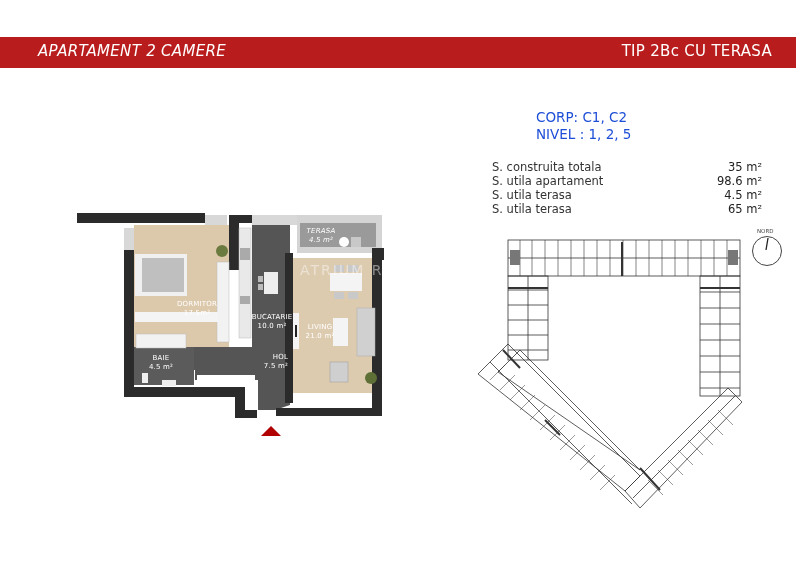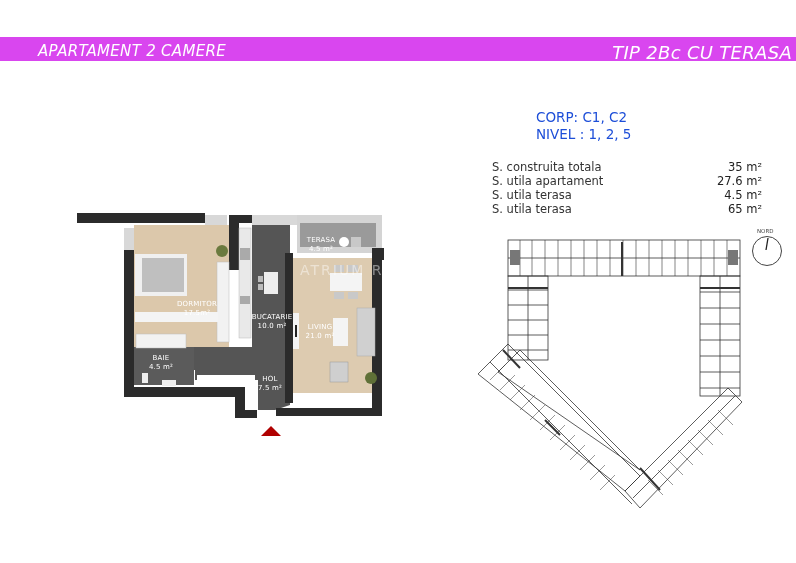--- a/index.html
+++ b/index.html
@@ -1,19 +1,19 @@
 <!DOCTYPE html>
 <html><head>
 <meta charset="utf-8">
 <style>
   html, body { margin:0; padding:0; background:#ffffff; }
   body { width:796px; height:563px; position:relative; overflow:hidden; font-family:"DejaVu Sans", sans-serif; color:#333; }
-  .header { position:absolute; left:0; top:37px; width:796px; height:24px; background:#d946ef; }
+  .header { position:absolute; left:0; top:37px; width:796px; height:31px; background:#b91c1c; }
   .header .title-left { position:absolute; left:38px; top:5px; color:#fff; font-size:15px; font-style:italic; letter-spacing:0.3px; }
-  .header .title-right { position:absolute; right:4px; top:5px; color:#fff; font-size:18px; font-style:italic; letter-spacing:0.3px; }
+  .header .title-right { position:absolute; right:24px; top:5px; color:#fff; font-size:15px; letter-spacing:0.3px; }
 
   .info { position:absolute; left:492px; top:109px; width:270px; color:#1d4ed8;margin-left:44px; }
   .info .corp, .info .nivel { font-size:13.5px; line-height:17px; }
   .areas { position:absolute; left:492px; top:160px; width:270px; }
   .area-row { display:flex; justify-content:space-between; font-size:11.5px; line-height:14px; height:14px; color:#333; }
   .area-row .val { color:#222; }
 
   .plan { position:absolute; left:0; top:0; width:796px; height:563px; }
   .room-label { position:absolute; color:#fff; font-size:7px; text-align:center; line-height:8.5px; letter-spacing:0.2px; }
 
@@ -34,21 +34,21 @@
   <div class="nivel">NIVEL : 1, 2, 5</div>
 </div>
 
 <div class="areas">
   <div class="area-row">
     <span>S. construita totala</span>
     <span class="val">35 m²</span>
   </div>
   <div class="area-row">
     <span>S. utila apartament</span>
-    <span class="val">27.6 m²</span>
+    <span class="val">98.6 m²</span>
   </div>
   <div class="area-row">
     <span>S. utila terasa</span>
     <span class="val">4.5 m²</span>
   </div>
   <div class="area-row">
     <span>S. utila terasa</span>
     <span class="val">65 m²</span>
   </div>
 </div>
@@ -134,29 +134,29 @@
   <div>17.5m²</div>
 </div>
 <div class="room-label" style="left:250px;top:313px;width:44px;text-align:center;">
   <div>BUCATARIE</div>
   <div>10.0 m²</div>
 </div>
 <div class="room-label" style="left:302px;top:323px;width:36px;">
   <div>LIVING</div>
   <div>21.0 m²</div>
 </div>
-<div class="room-label" style="left:302px;top:236px;width:38px;">
+<div class="room-label" style="left:302px;top:227px;width:38px;font-style:italic;">
   <div>TERASA</div>
   <div>4.5 m²</div>
 </div>
 <div class="room-label" style="left:144px;top:354px;width:34px;">
   <div>BAIE</div>
   <div>4.5 m²</div>
 </div>
-<div class="room-label" style="left:252px;top:375px;width:36px;">
+<div class="room-label" style="left:252px;top:353px;width:36px;text-align:right;">
   <div>HOL</div>
   <div>7.5 m²</div>
 </div>
 
 <svg class="site" width="796" height="563" viewBox="0 0 796 563">
   <g fill="none" stroke="#333" stroke-width="0.8">
 
     <rect x="508" y="240" width="232" height="36"></rect>
     <line x1="508" y1="258" x2="740" y2="258"></line>
     <g stroke-width="0.6">

